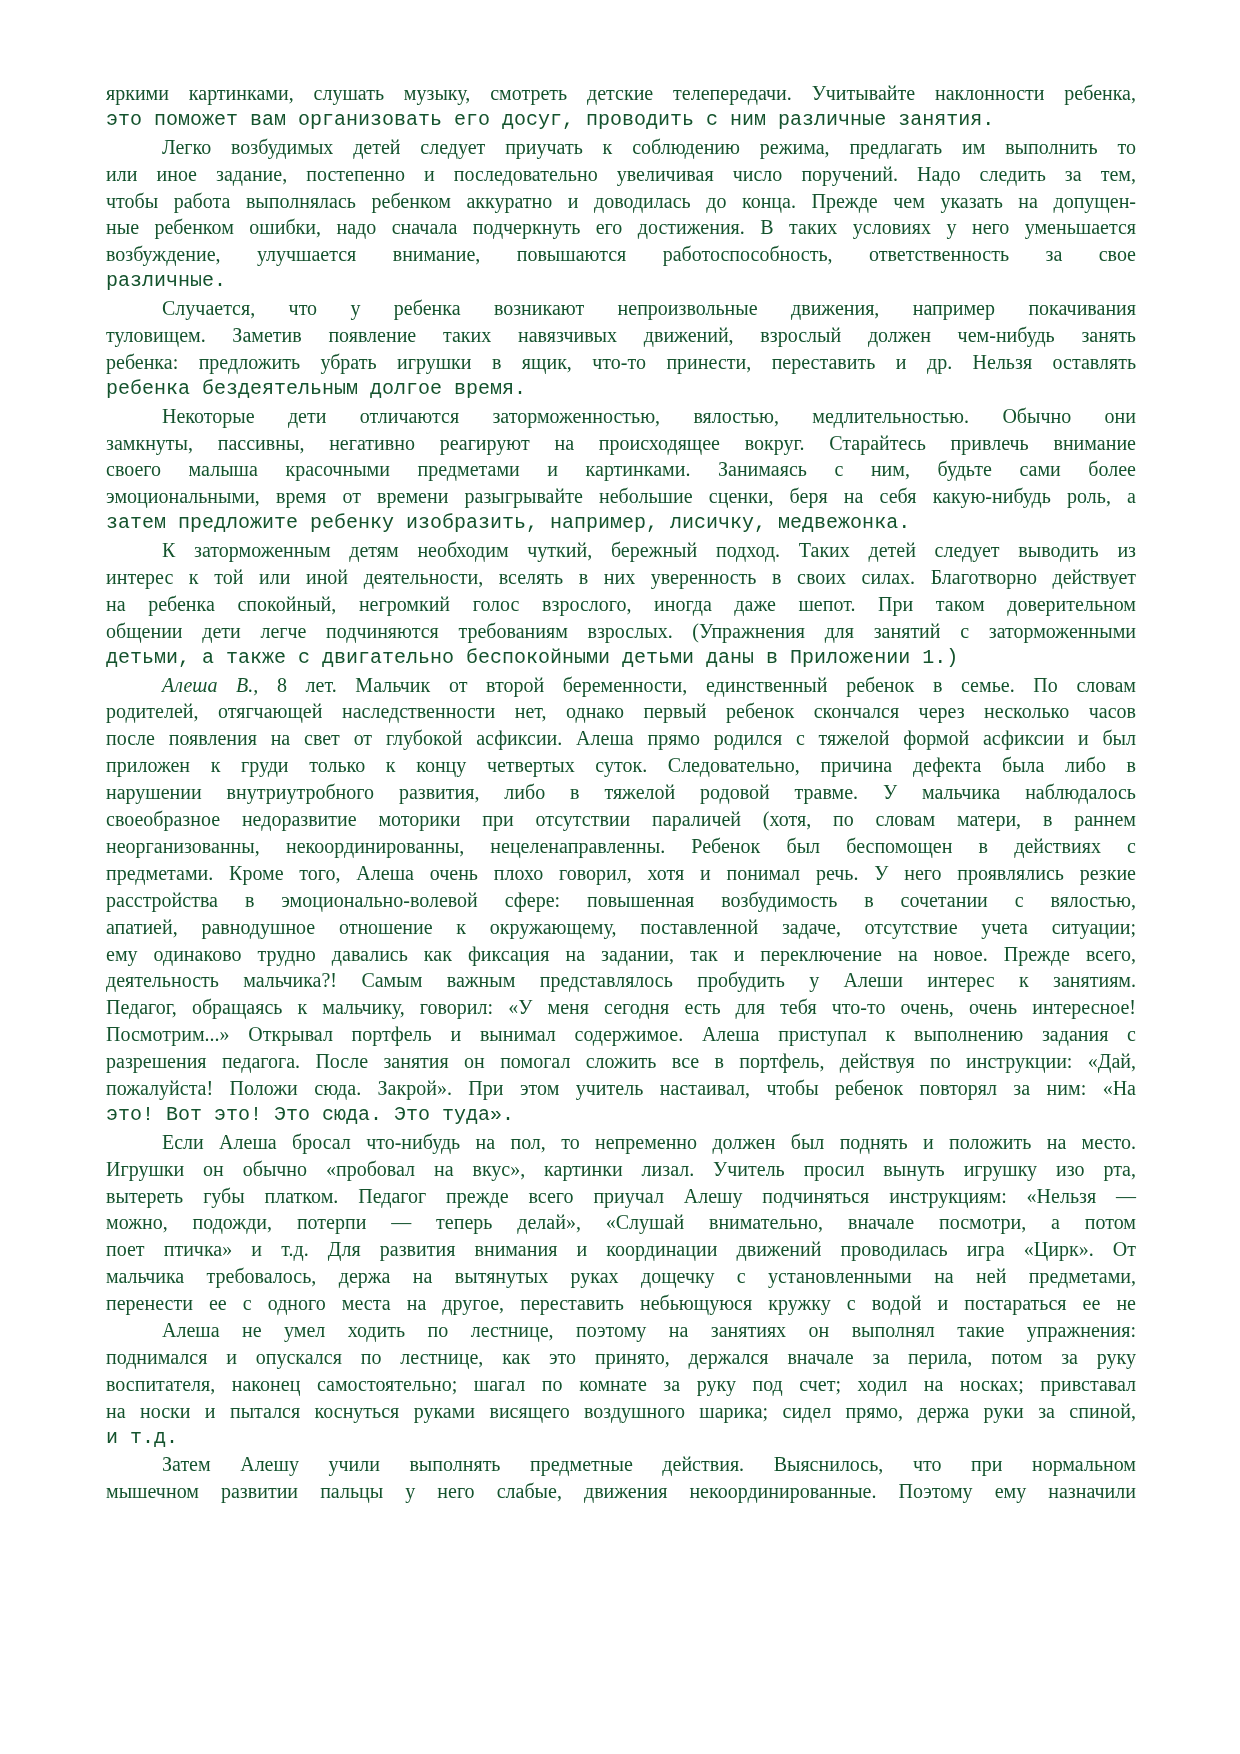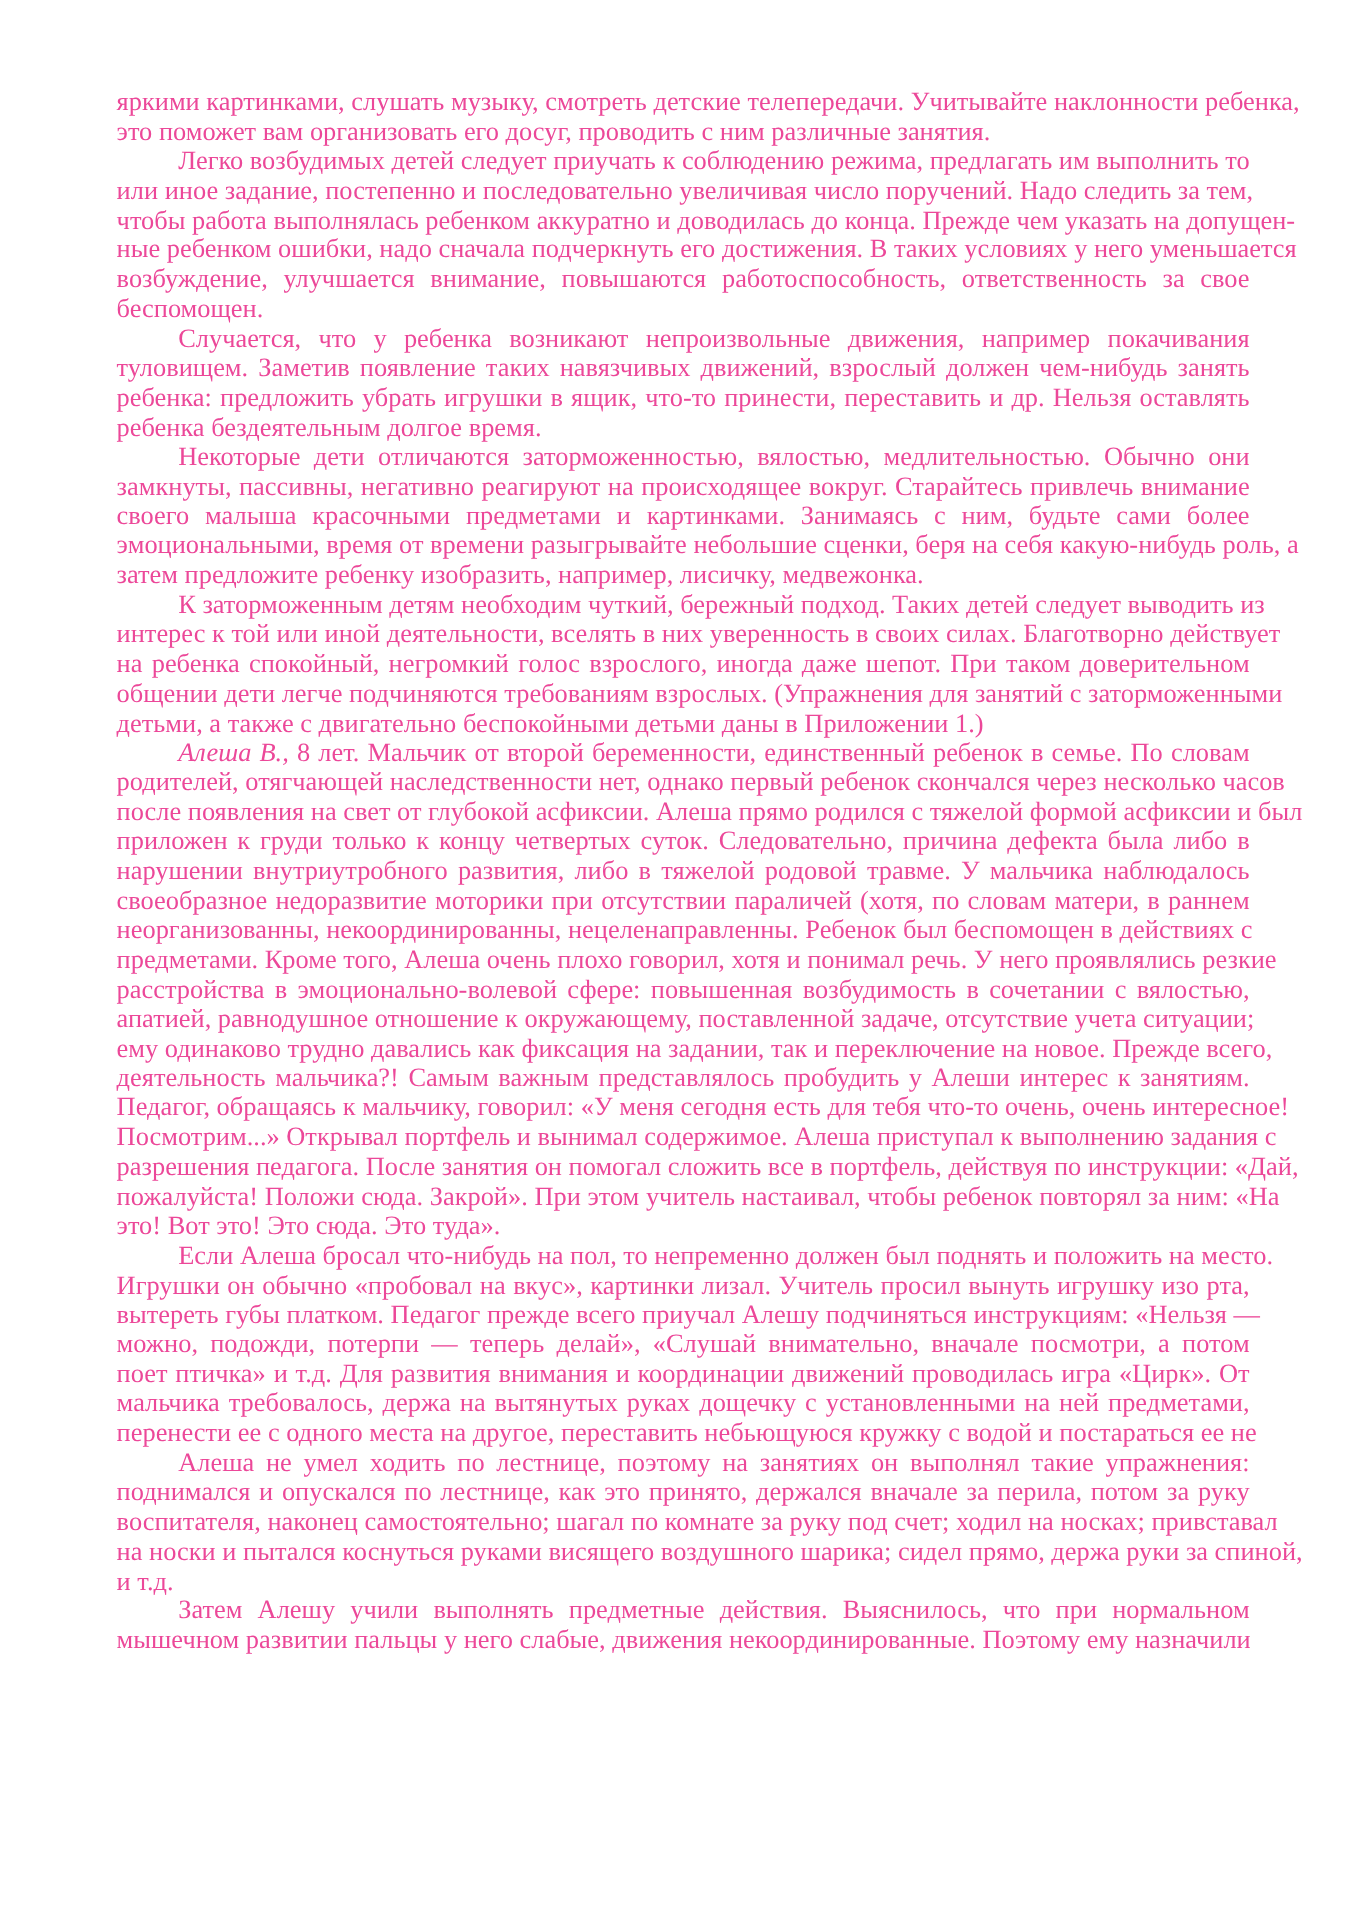--- a/index.html
+++ b/index.html
@@ -1,44 +1,44 @@
 <!DOCTYPE html>
 <html><head>
 <meta charset="utf-8">
 <style>
   html, body { margin: 0; padding: 0; background: #ffffff; }
   body { width: 1240px; height: 1754px; position: relative; overflow: hidden; }
   .page {
     position: absolute; left: 106px; top: 80px; width: 1030px;
     font-family: "Liberation Serif", "DejaVu Serif", serif;
-    font-size: 24px; line-height: 26.9px; color: #ec4899;
+    font-size: 20px; line-height: 26.9px; color: #14532d;
   }
   .line {
     display: block; white-space: nowrap; height: 26.9px;
     text-align: justify; text-align-last: justify;
   }
-  .line.last { text-align-last: left; }
+  .line.last { text-align-last: left; font-family: Liberation Mono, monospace; }
   .line.indent { padding-left: 56px; }
   .it { font-style: italic; margin-top: 48px; }
 </style>
 </head>
 <body>
 
 <div class="page" id="page">
     <div>
       <span class="line">яркими картинками, слушать музыку, смотреть детские телепередачи. Учитывайте наклонности ребенка,</span>
       <span class="line last">это поможет вам организовать его досуг, проводить с ним различные занятия.</span>
     </div>
     <div>
       <span class="line indent">Легко возбудимых детей следует приучать к соблюдению режима, предлагать им выполнить то</span>
       <span class="line">или иное задание, постепенно и последовательно увеличивая число поручений. Надо следить за тем,</span>
       <span class="line">чтобы работа выполнялась ребенком аккуратно и доводилась до конца. Прежде чем указать на допущен-</span>
       <span class="line">ные ребенком ошибки, надо сначала подчеркнуть его достижения. В таких условиях у него уменьшается</span>
       <span class="line">возбуждение, улучшается внимание, повышаются работоспособность, ответственность за свое</span>
-      <span class="line last">беспомощен.</span>
+      <span class="line last">различные.</span>
     </div>
     <div>
       <span class="line indent">Случается, что у ребенка возникают непроизвольные движения, например покачивания</span>
       <span class="line">туловищем. Заметив появление таких навязчивых движений, взрослый должен чем-нибудь занять</span>
       <span class="line">ребенка: предложить убрать игрушки в ящик, что-то принести, переставить и др. Нельзя оставлять</span>
       <span class="line last">ребенка бездеятельным долгое время.</span>
     </div>
     <div>
       <span class="line indent">Некоторые дети отличаются заторможенностью, вялостью, медлительностью. Обычно они</span>
       <span class="line">замкнуты, пассивны, негативно реагируют на происходящее вокруг. Старайтесь привлечь внимание</span>

